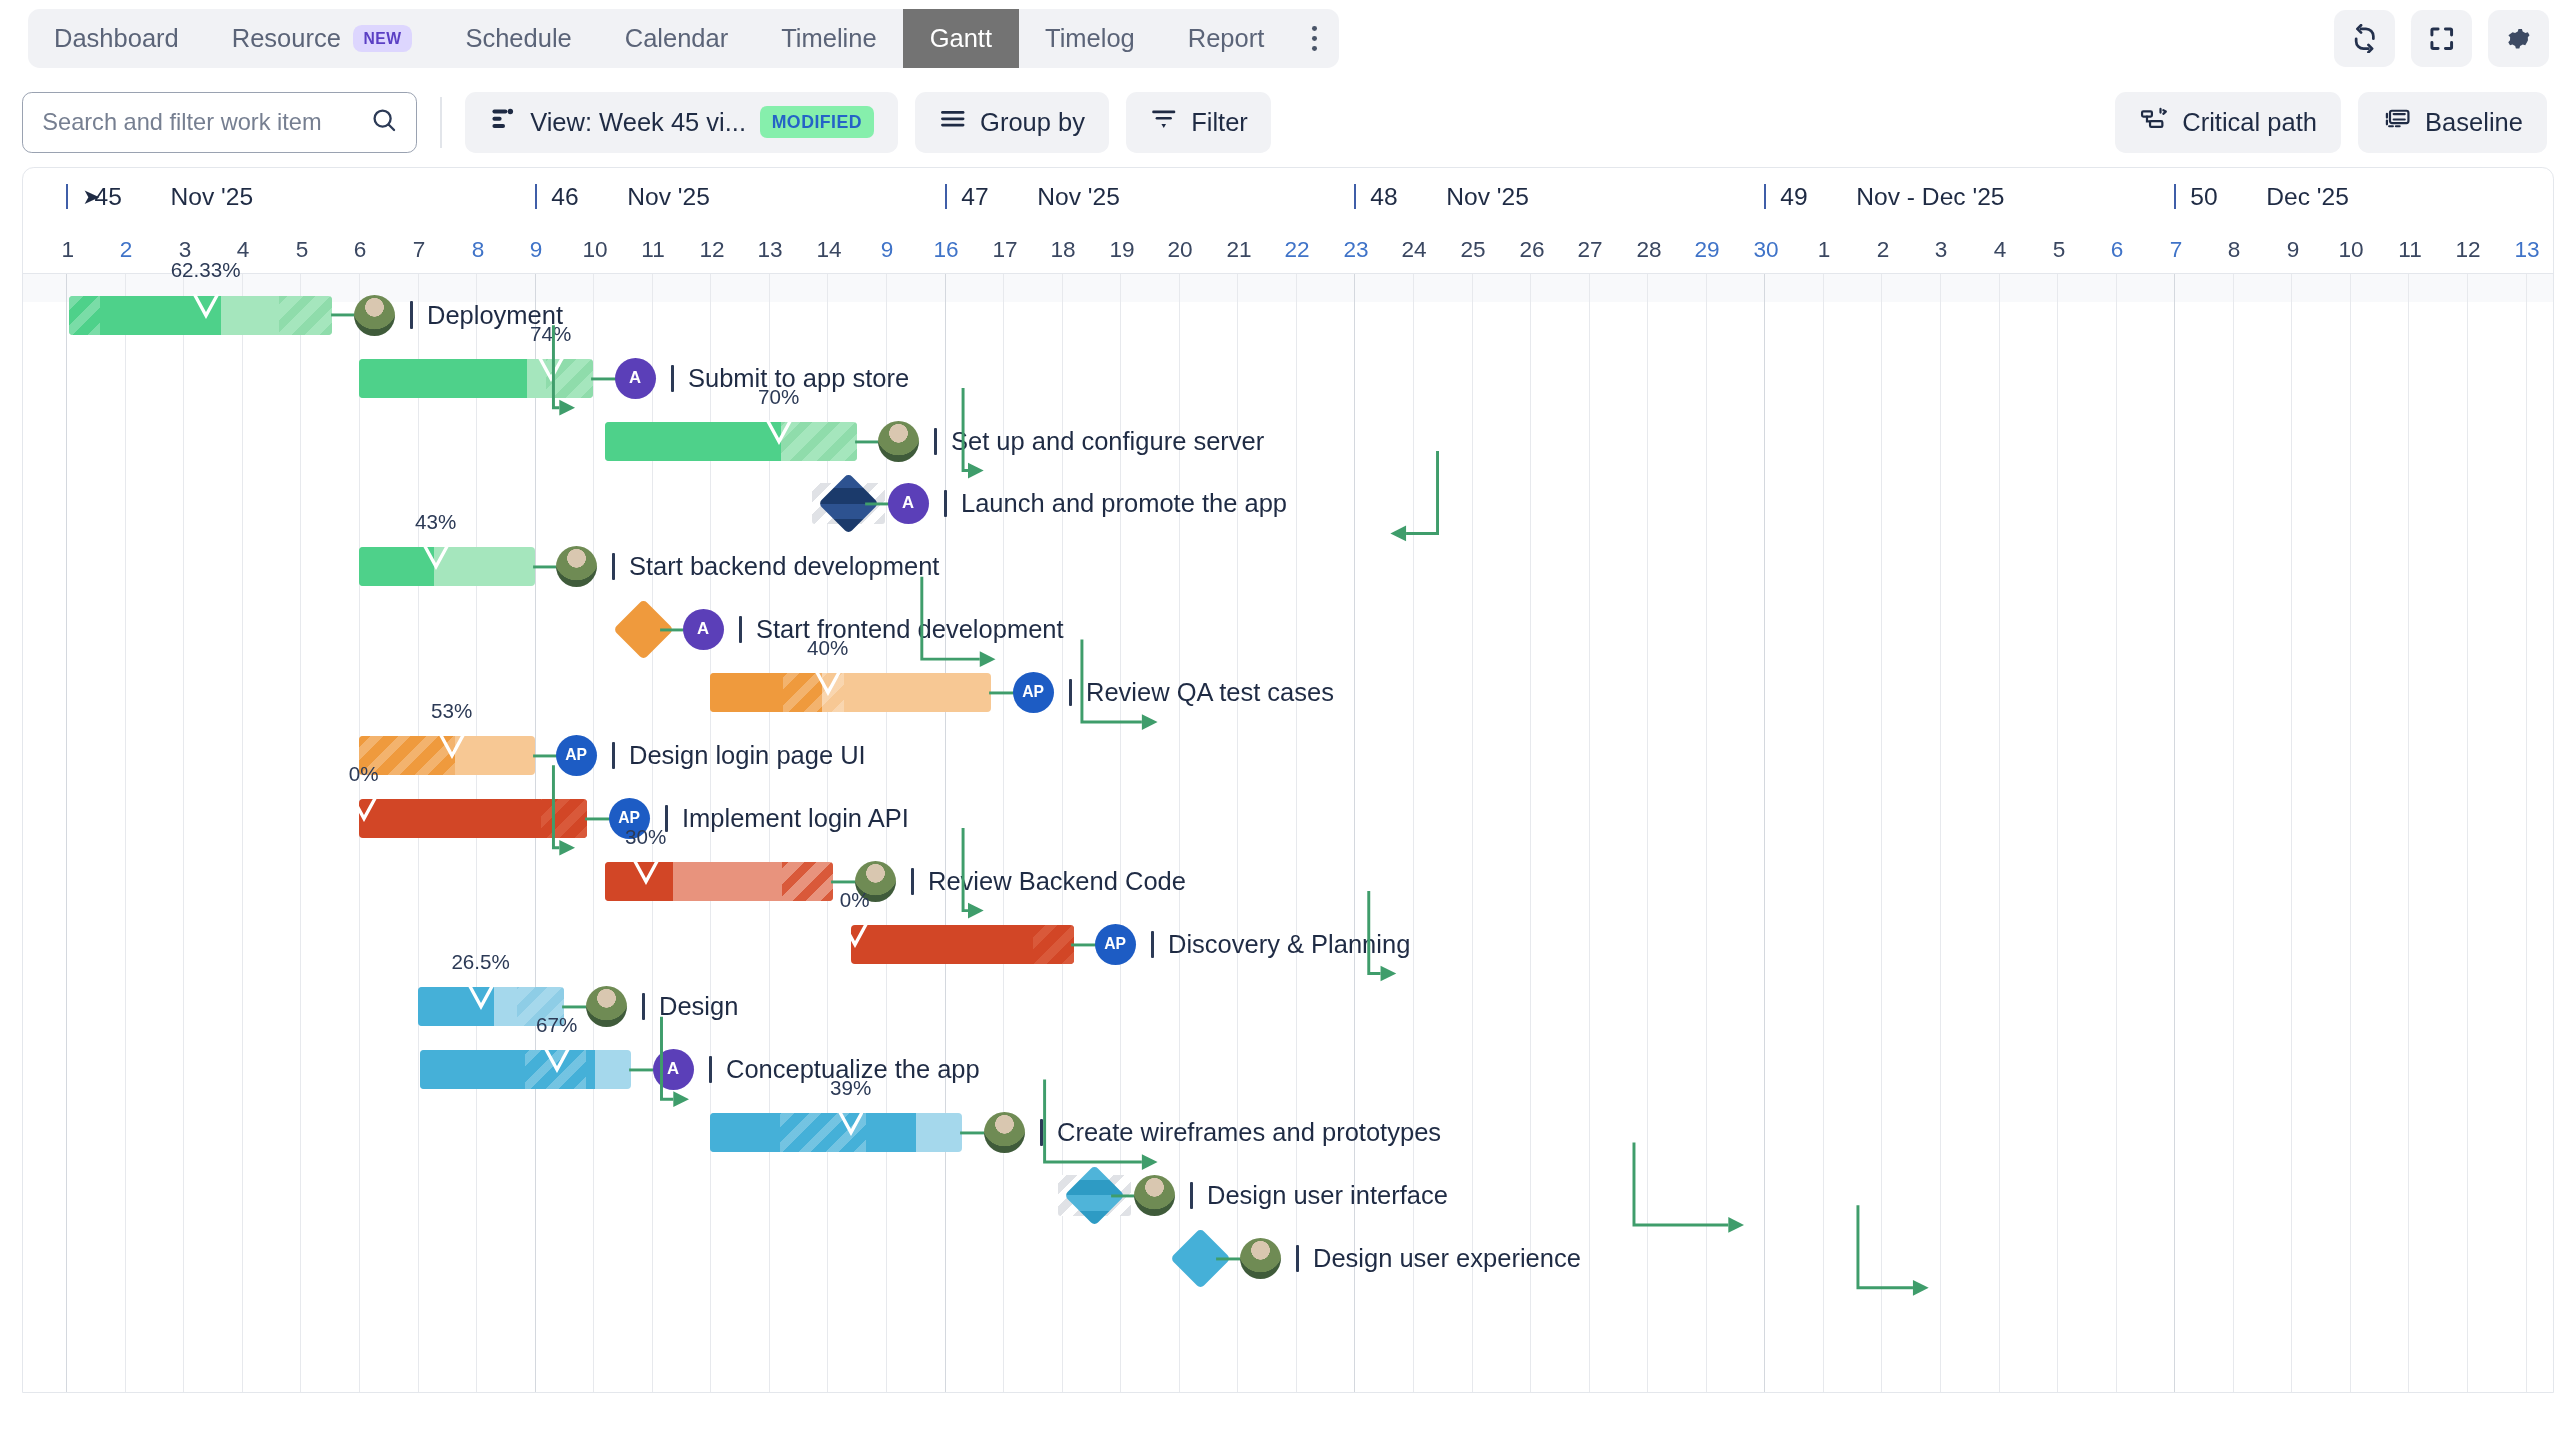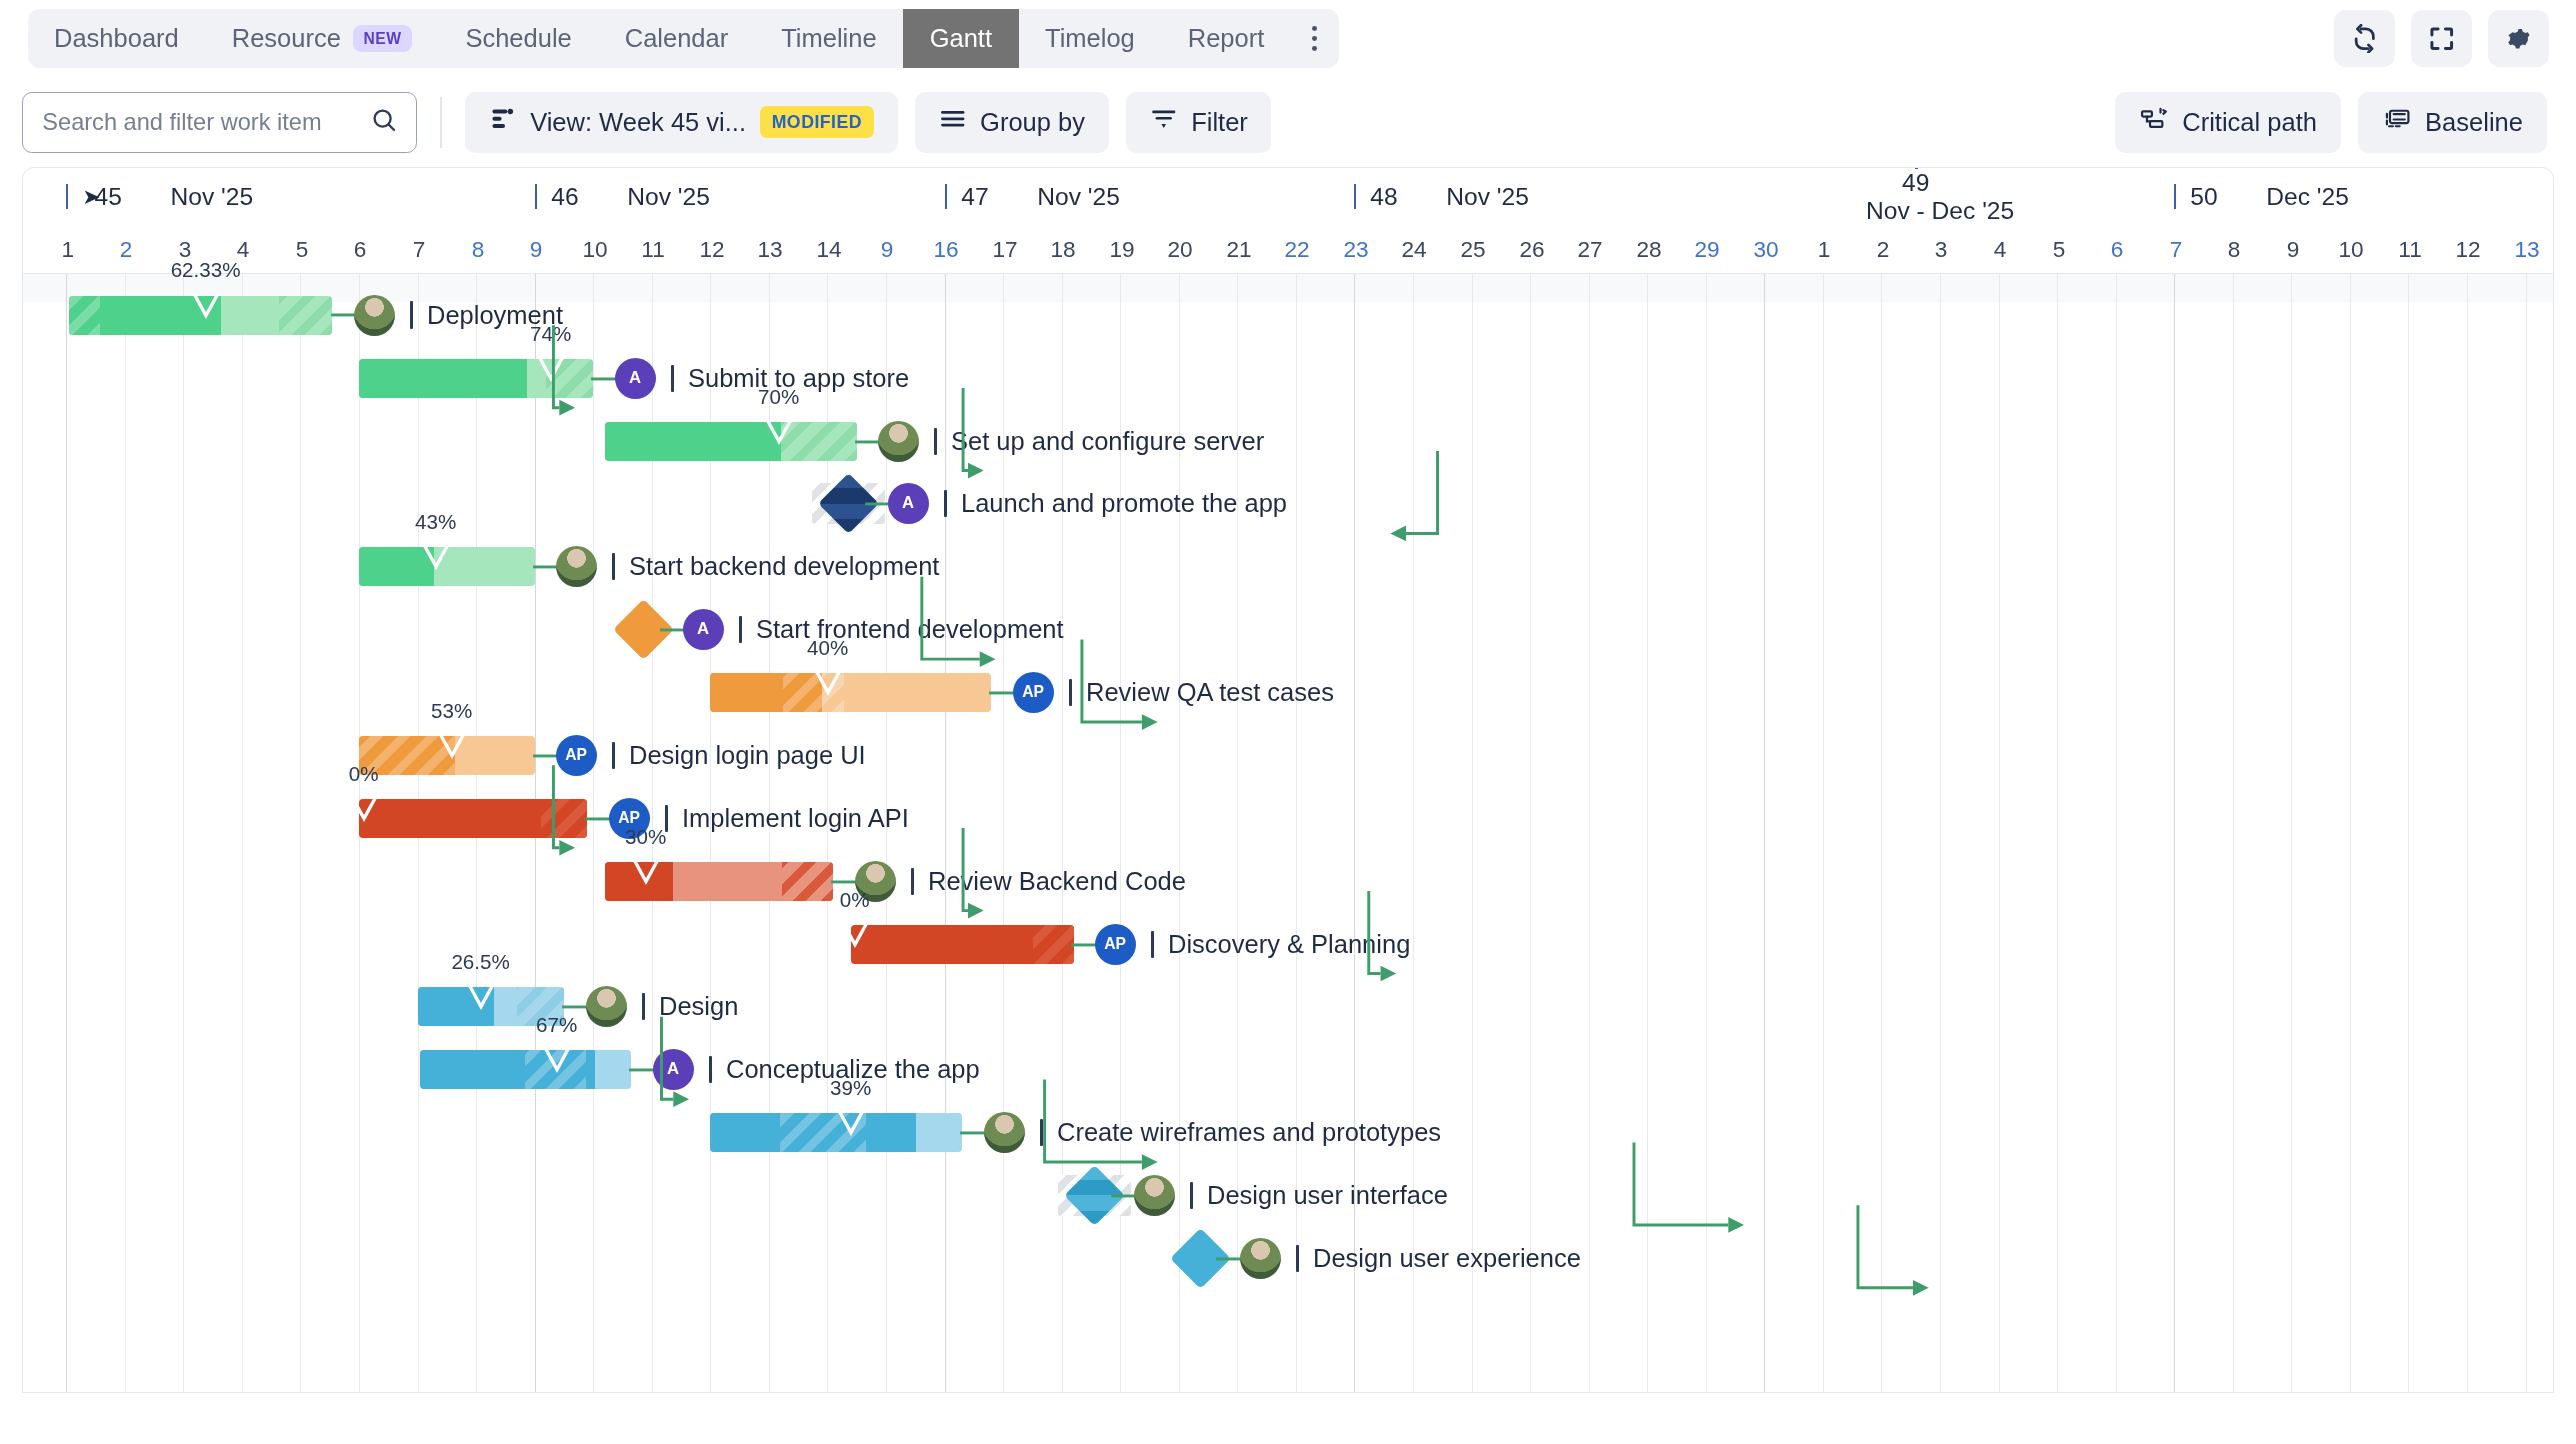--- a/index.html
+++ b/index.html
@@ -51,21 +51,21 @@
     font-family:"Liberation Sans", sans-serif; background:transparent;
   }
   .search-box input::placeholder { color:#767f91; }
   .divider-v { width:1.5px; height:51px; background:#e2e5ea; margin:0 5.9px; }
   .pill {
     height:61px; background:#f1f2f5; border-radius:10.8px;
     display:flex; align-items:center; gap:13.8px; padding:0 23.6px;
     font-size:25.5px; color:#1f2b44; cursor:pointer; white-space:nowrap;
   }
   .pill .modified {
-    background:#fde047; color:#2563c7; font-size:17.7px; font-weight:700;
+    background:#86efac; color:#2563c7; font-size:17.7px; font-weight:700;
     letter-spacing:0.5px; border-radius:6.9px; padding:5.9px 11.8px;
   }
   .toolbar-right { margin-left:auto; display:flex; gap:17.7px; padding-right:7.9px; }
 
   
   .gantt-wrap {
     margin:0 21.6px; border:1.5px solid #e4e7ec; border-top-left-radius:11.8px;
     border-top-right-radius:11.8px; height:1226px; position:relative;
     overflow:hidden; background:#fff;
   }
@@ -293,21 +293,21 @@
       <div class="tl-week" style="left: 922px; width: 374px;">
         <span class="wk-sep"></span>
         <span class="wk-num">47</span>
         <span class="wk-month">Nov '25</span>
       </div>
       <div class="tl-week" style="left: 1331px; width: 413px;">
         <span class="wk-sep"></span>
         <span class="wk-num">48</span>
         <span class="wk-month">Nov '25</span>
       </div>
-      <div class="tl-week" style="left: 1696px; width: 410px; flex-direction: column;">
+      <div class="tl-week" style="left: 1741px; width: 410px;">
         <span class="wk-sep"></span>
         <span class="wk-num">49</span>
         <span class="wk-month">Nov - Dec '25</span>
       </div>
       <div class="tl-week" style="left: 2151px; width: 410px;">
         <span class="wk-sep"></span>
         <span class="wk-num">50</span>
         <span class="wk-month">Dec '25</span>
       </div>
     </div>

